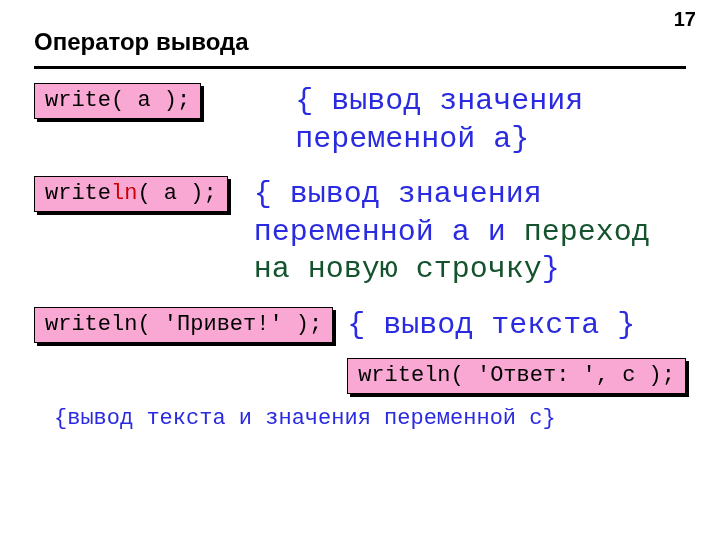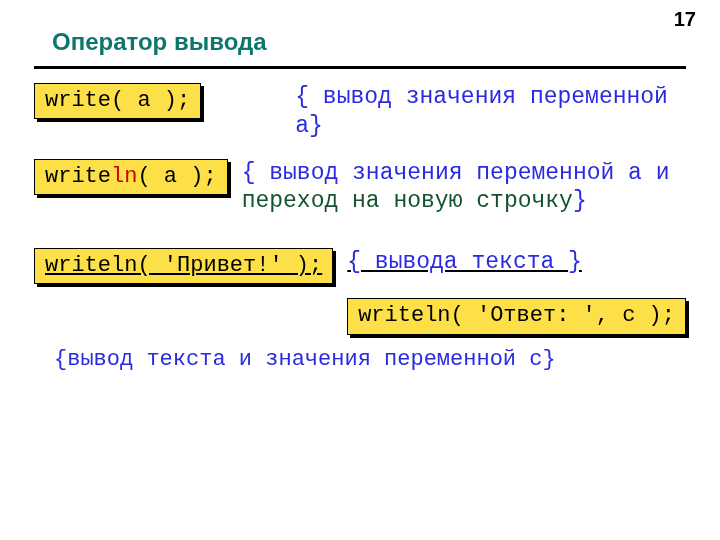--- a/index.html
+++ b/index.html
@@ -16,52 +16,52 @@
     position: absolute;
     top: 8px;
     right: 24px;
     font-size: 20px;
     font-weight: bold;
     color: #000;
   }
   .title {
     font-size: 24px;
     font-weight: bold;
-    color: #0f766e;
-    padding: 28px 0 4px 52px;
+    color: #000000;
+    padding: 28px 0 4px 34px;
   }
   .rule {
     height: 3px;
     background: #000;
     margin: 6px 34px 14px 34px;
   }
   .content {
     padding: 0 34px;
   }
   .row {
     display: flex;
     align-items: flex-start;
     margin-bottom: 12px;
   }
   .codebox {
     display: inline-block;
-    background: #fde047;
+    background: #f9a8d4;
     border: 1.5px solid #000;
     box-shadow: 3px 3px 0 #000;
     padding: 4px 10px;
     font-family: "Courier New", monospace;
     font-size: 22px;
     line-height: 1.2;
     white-space: pre;
     color: #000;
   }
   .ln { color: #cc0000; }
   .comment {
     font-family: "Courier New", monospace;
-    font-size: 23px;
+    font-size: 30px;
     line-height: 1.25;
     color: #2a2ae0;
     margin-left: 14px;
     flex: 1;
     white-space: pre-wrap;
   }
   .highlight { color: #14532d; }
   .standalone-comment {
     font-family: "Courier New", monospace;
     font-size: 22px;
@@ -77,28 +77,28 @@
 <div class="title">Оператор вывода</div>
 <div class="rule"></div>
 
 <div class="content">
 
   <div class="row">
     <span class="codebox"><span>write( a );</span><span class="ln"></span><span></span></span>
     <span class="comment" style="padding-left:80px;"><span>{ </span><span>вывод значения переменной a</span><span class="highlight"></span><span>}</span></span>
   </div>
 
-  <div class="row" style="margin-top:18px;">
+  <div class="row" style="margin-top:18px;gap:12px;">
     <span class="codebox"><span>write</span><span class="ln">ln</span><span>( a );</span></span>
     <span class="comment"><span>{ </span><span>вывод значения переменной a и </span><span class="highlight">переход на новую строчку</span><span>}</span></span>
   </div>
 
-  <div class="row" style="margin-top:32px;text-decoration:underline;">
+  <div class="row" style="margin-top:18px;">
     <span class="codebox"><span>writeln( 'Привет!' );</span><span class="ln"></span><span></span></span>
-    <span class="comment"><span>{ </span><span>вывода текста </span><span class="highlight"></span><span>}</span></span>
+    <span class="comment"><span>{ </span><span>вывод текста </span><span class="highlight"></span><span>}</span></span>
   </div>
 
   <div class="row" style="margin-top:14px;justify-content:flex-end;">
     <span class="codebox"><span>writeln( 'Ответ: ', c );</span><span class="ln"></span><span></span></span>
   </div>
 
   <div class="standalone-comment">{вывод текста и значения переменной c}</div>
 
 
 </div>

